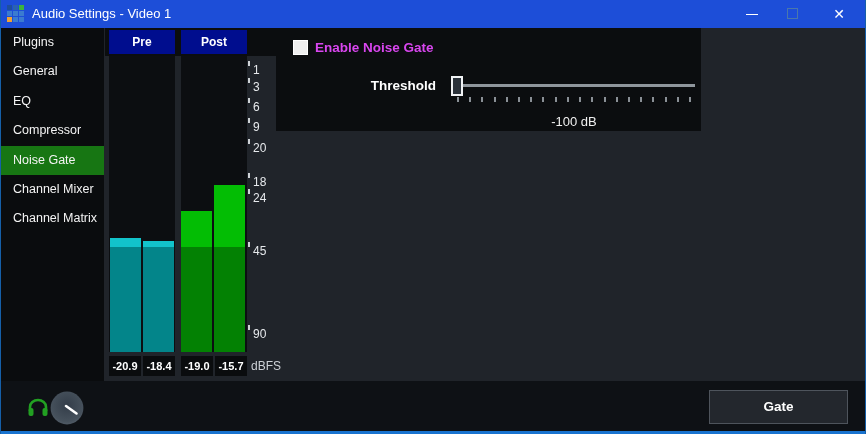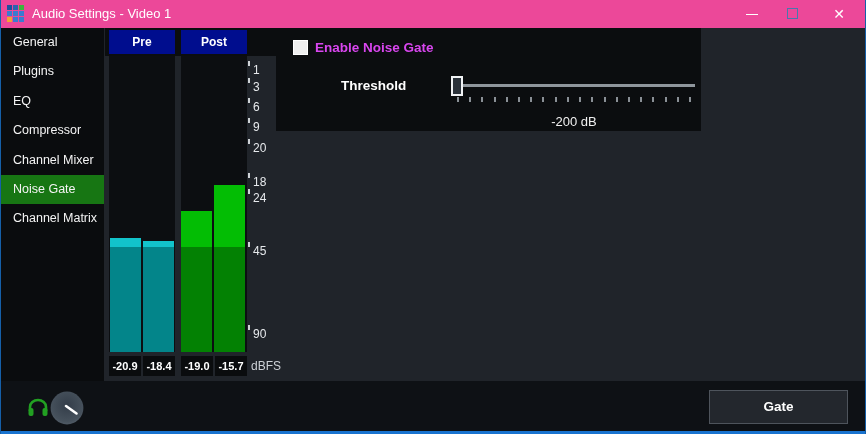--- a/index.html
+++ b/index.html
@@ -1,20 +1,20 @@
 <!DOCTYPE html>
 <html><head>
 <meta charset="utf-8">
 <style>
   html,body{margin:0;padding:0;background:#16181c;}
   *{box-sizing:border-box;font-family:"Liberation Sans","DejaVu Sans",sans-serif;}
   .window{position:relative;width:866px;height:434px;overflow:hidden;
     border-left:1px solid #155fa8;border-right:1px solid #155fa8;background:#20242a;}
   
-  .titlebar{position:absolute;left:0;top:0;width:100%;height:28px;background:#ec4899;}
+  .titlebar{position:absolute;left:0;top:0;width:100%;height:28px;background:#1d4ed8;}
   .app-icon{position:absolute;left:6px;top:5px;width:17px;height:17px;
     display:grid;grid-template-columns:5px 5px 5px;grid-template-rows:5px 5px 5px;gap:1px;}
   .app-icon i{display:block;}
   .ic1{background:#1e4f9e}.ic2{background:#2a63b0}.ic3{background:#3cb43c}
   .ic4{background:#3b7bd0}.ic5{background:#f2a233}
   .title{position:absolute;left:31px;top:0;height:28px;line-height:28px;
     color:#ffffff;font-size:13px;}
   .winbtn{position:absolute;top:0;width:34px;height:28px;cursor:default;}
   .btn-min{left:734px;}
   .btn-min .dash{position:absolute;left:11px;top:14px;width:12px;height:1px;background:#fff;}
@@ -50,21 +50,21 @@
   
   .vbox{position:absolute;top:356px;width:32px;height:20px;background:#0a0c0e;
     color:#ffffff;font-size:11px;font-weight:bold;text-align:center;line-height:20px;}
   .v1{left:108px}.v2{left:142px}.v3{left:180px}.v4{left:214px}
   .dbfs{position:absolute;left:250px;top:356px;height:20px;line-height:20px;font-size:12px;color:#ccd1d6;}
   
   .gate-panel{position:absolute;left:275px;top:28px;width:425px;height:103px;background:#0b0d0f;}
   .checkbox{position:absolute;left:292px;top:40px;width:15px;height:15px;background:#efefef;border:1px solid #ffffff;cursor:pointer;}
   .enable-label{position:absolute;left:314px;top:40px;height:15px;line-height:15px;
     color:#d946ef;font-size:13.5px;font-weight:bold;}
-  .threshold-label{position:absolute;left:340px;top:78px;width:95px;
+  .threshold-label{position:absolute;left:340px;top:78px;width:95px;text-align:right;
     color:#fff;font-size:13.5px;font-weight:bold;}
   .slider-track{position:absolute;left:452px;top:84px;width:242px;height:3px;background:#8f969c;cursor:pointer;}
   .slider-thumb{position:absolute;left:450px;top:76px;width:12px;height:20px;
     background:#2b323a;border:2px solid #f0f2f4;cursor:pointer;}
   .slider-ticks{position:absolute;left:456px;top:97px;width:234px;height:6px;}
   .slider-ticks i{position:absolute;top:0;width:2px;height:5px;background:#8a9096;}
   .threshold-value{position:absolute;left:452px;top:114px;width:242px;text-align:center;
     color:#f0f0f0;font-size:13px;}
   .reset-btn{position:absolute;left:708px;top:77px;width:80px;height:27px;
     background:#414a54;border:1px solid #7b858f;color:#ffffff;font-size:13px;font-weight:bold;
@@ -98,26 +98,26 @@
     <div class="winbtn btn-min">
         <span class="dash"></span>
       </div>
     <div class="winbtn btn-max">
         <span class="sq"></span>
       </div>
     <div class="winbtn btn-close">✕</div>
   </div>
 
   <div class="sidebar">
+    <div class="side-item">Plugins</div>
     <div class="side-item">General</div>
-    <div class="side-item">Plugins</div>
     <div class="side-item">EQ</div>
     <div class="side-item">Compressor</div>
+    <div class="side-item selected">Noise Gate</div>
     <div class="side-item">Channel Mixer</div>
-    <div class="side-item selected">Noise Gate</div>
     <div class="side-item">Channel Matrix</div>
   </div>
 
   <div class="meter-head-strip"></div>
   <div class="meter-header hdr-pre">Pre</div>
   <div class="meter-header hdr-post">Post</div>
 
   <div class="meter-box box-pre">
     <div class="bar" style="left:1px;height:114px;">
       <div class="seg c-teal-bright" style="height:9px"></div>
@@ -205,21 +205,21 @@
       <i style="left: 134.316px;"></i>
       <i style="left: 146.526px;"></i>
       <i style="left: 158.737px;"></i>
       <i style="left: 170.947px;"></i>
       <i style="left: 183.158px;"></i>
       <i style="left: 195.368px;"></i>
       <i style="left: 207.579px;"></i>
       <i style="left: 219.789px;"></i>
       <i style="left: 232px;"></i>
     </div>
-  <div class="threshold-value">-200 dB</div>
+  <div class="threshold-value">-100 dB</div>
 
   <div class="bottom-bar"></div>
   <svg class="hp-icon" viewBox="0 0 22 20">
     <path d="M3 14 L3 10 A 8 7 0 0 1 19 10 L19 14" fill="none" stroke="#22a022" stroke-width="2.6"></path>
     <rect x="1.5" y="11" width="5" height="8" rx="2" fill="#22a022"></rect>
     <rect x="15.5" y="11" width="5" height="8" rx="2" fill="#22a022"></rect>
   </svg>
   <svg class="knob" viewBox="0 0 34 34">
     <defs>
       <radialGradient id="kg" cx="50%" cy="42%" r="65%">

